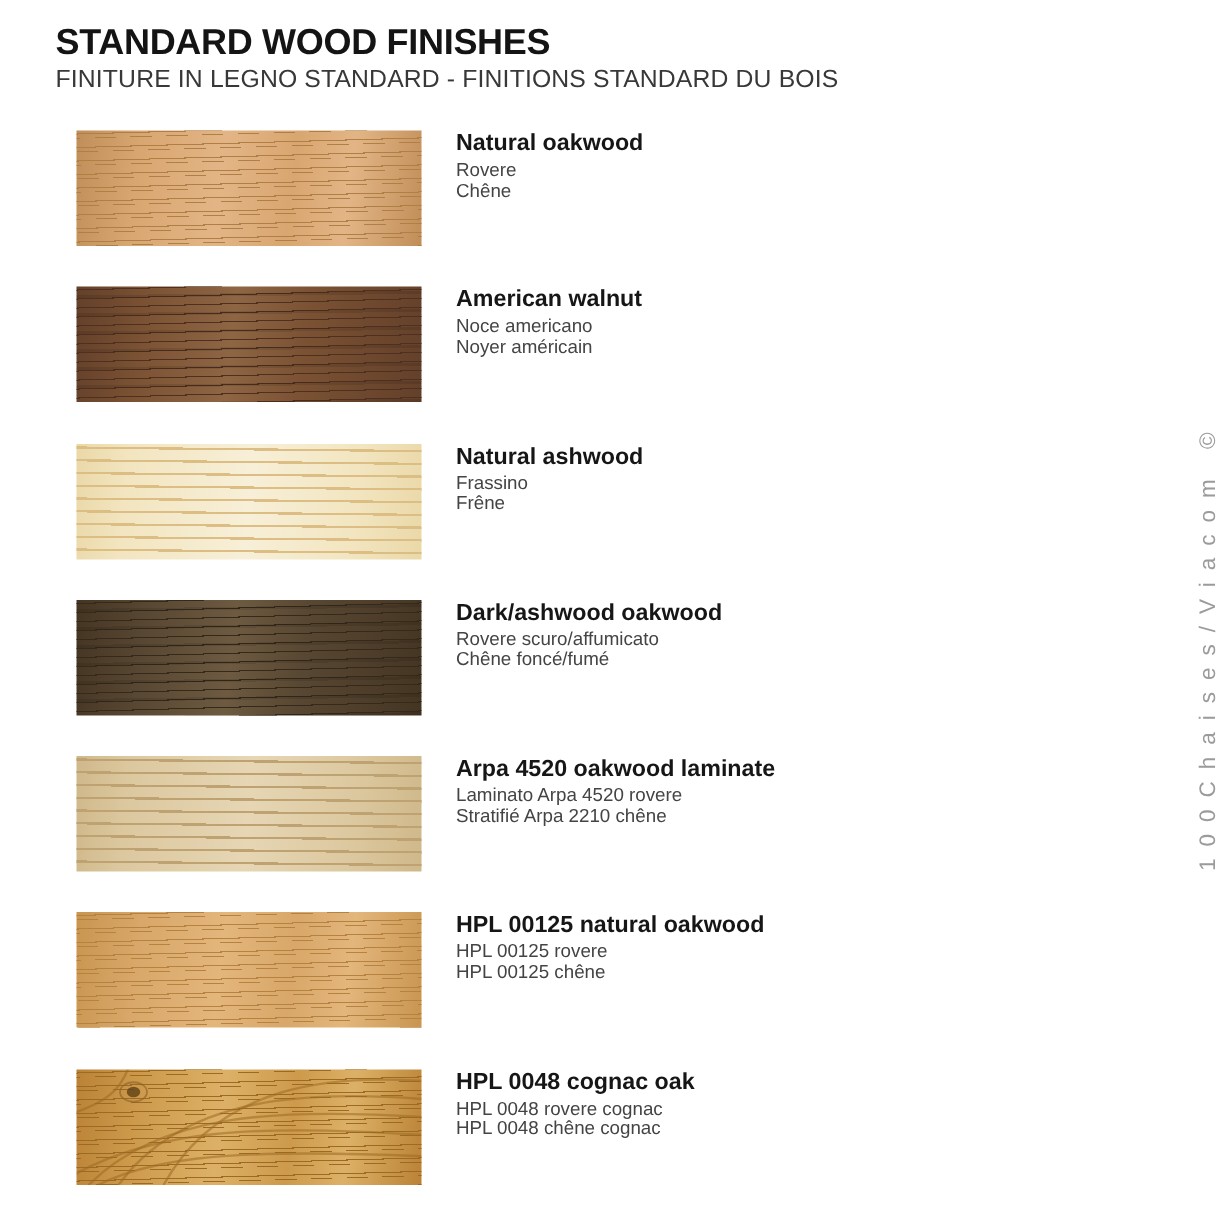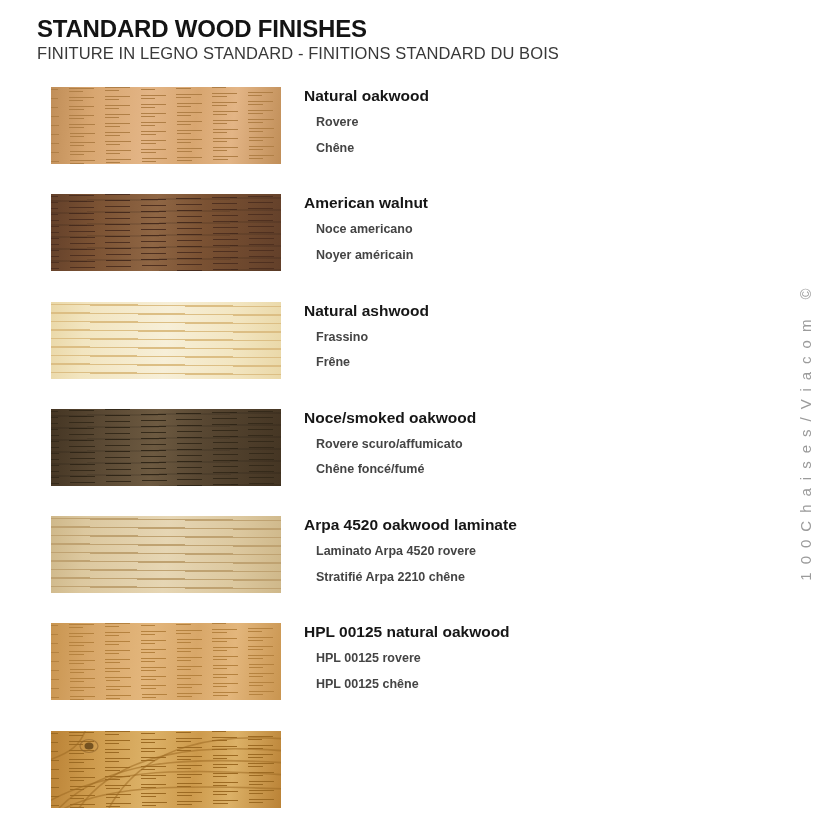--- a/index.html
+++ b/index.html
@@ -59,21 +59,21 @@
   .swatch svg.cathedral path{fill:none;stroke:var(--grain);stroke-width:1.6;opacity:0.55;}
   .swatch svg.cathedral .knot{fill:#5f4116;opacity:0.8;}
   .swatch svg.cathedral .knot-ring{fill:none;stroke:#8a5f28;stroke-width:1.2;opacity:0.6;}
 
   .labels{margin-left:23px;padding-top:0;}
   .labels h3{
     margin:0 0 3px 0;font-size:15.5px;font-weight:700;color:#161616;
     line-height:17px;letter-spacing:0;
   }
   .labels p{
-    margin:12px;font-size:12.5px;font-weight:700;color:#444444;line-height:13.5px;
+    margin:0;font-size:12.5px;font-weight:400;color:#444444;line-height:13.5px;
   }
 
   
   .watermark{
     position:absolute;left:790px;top:265px;width:30px;height:330px;
     display:flex;align-items:center;justify-content:center;pointer-events:none;
   }
   .watermark span{
     transform:rotate(-90deg);transform-origin:center;white-space:nowrap;
     font-size:15px;color:#9b9b9b;letter-spacing:8px;font-weight:400;
@@ -114,21 +114,21 @@
       <div class="labels">
         <h3>Natural ashwood</h3>
         <p>Frassino</p>
         <p>Frêne</p>
       </div>
     </div>
 
     <div class="row">
       <div class="swatch streaky" style="--base: #584732; --light: #6d5a41; --dark: #443523; --grain: #352a1a;"></div>
       <div class="labels">
-        <h3>Noce/smoked oakwood</h3>
+        <h3>Dark/ashwood oakwood</h3>
         <p>Rovere scuro/affumicato</p>
         <p>Chêne foncé/fumé</p>
       </div>
     </div>
 
     <div class="row">
       <div class="swatch striped" style="--base: #dcc89f; --light: #e6d6b4; --dark: #cfb88a; --grain: #bfa271;"></div>
       <div class="labels">
         <h3>Arpa 4520 oakwood laminate</h3>
         <p>Laminato Arpa 4520 rovere</p>
@@ -151,20 +151,25 @@
           <path d="M -5 88 C 40 58 95 52 235 58"></path>
           <path d="M -5 72 C 50 40 120 36 235 44"></path>
           <path d="M 8 77 C 55 30 130 25 235 32"></path>
           <path d="M 28 77 C 70 19 150 13 235 20"></path>
           <path d="M 58 77 C 95 10 170 3 235 8"></path>
           <path d="M -5 30 C 20 22 30 14 36 -5"></path>
           <ellipse class="knot" cx="38" cy="15" rx="4.5" ry="3.5"></ellipse>
           <ellipse class="knot-ring" cx="38" cy="15" rx="9" ry="6.5"></ellipse>
         </svg>
       </div>
+      <div class="labels">
+        <h3>HPL 0048 cognac oak</h3>
+        <p>HPL 0048 rovere cognac</p>
+        <p>HPL 0048 chêne cognac</p>
+      </div>
     </div>
 
   </div>
 
   <div class="watermark">
     <span>100Chaises/Viacom ©</span>
   </div>
 
 </div>
 

